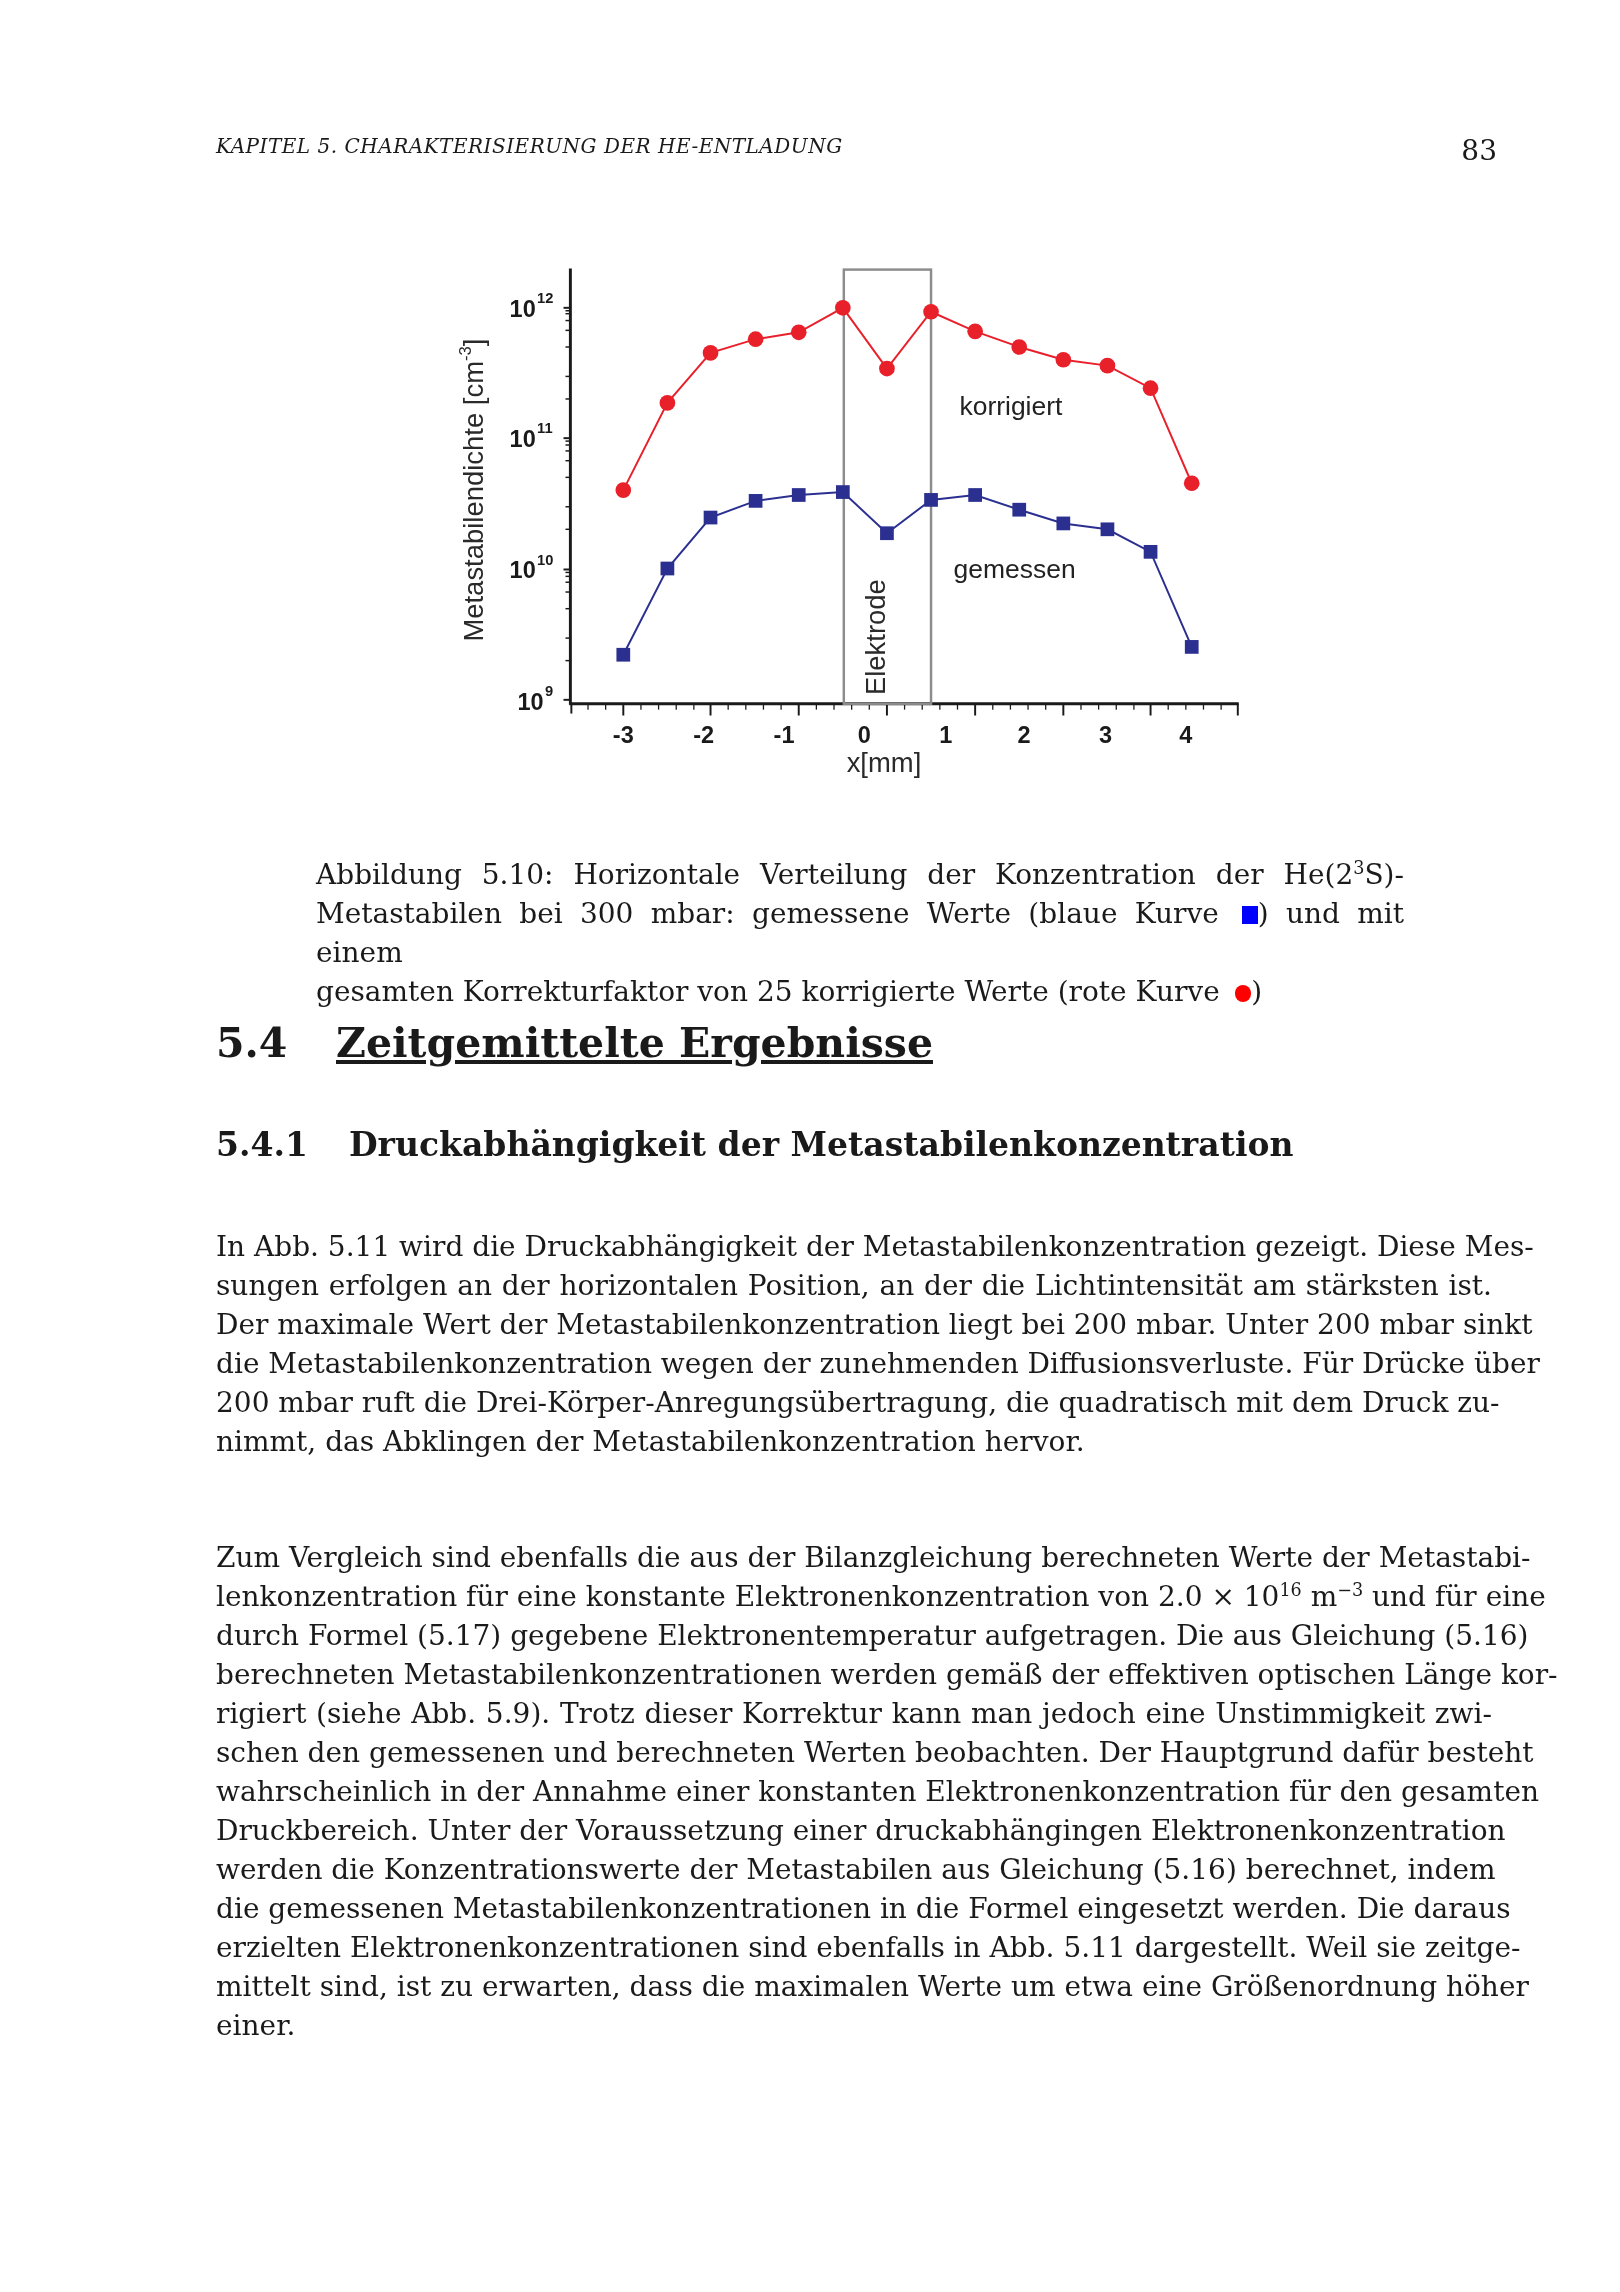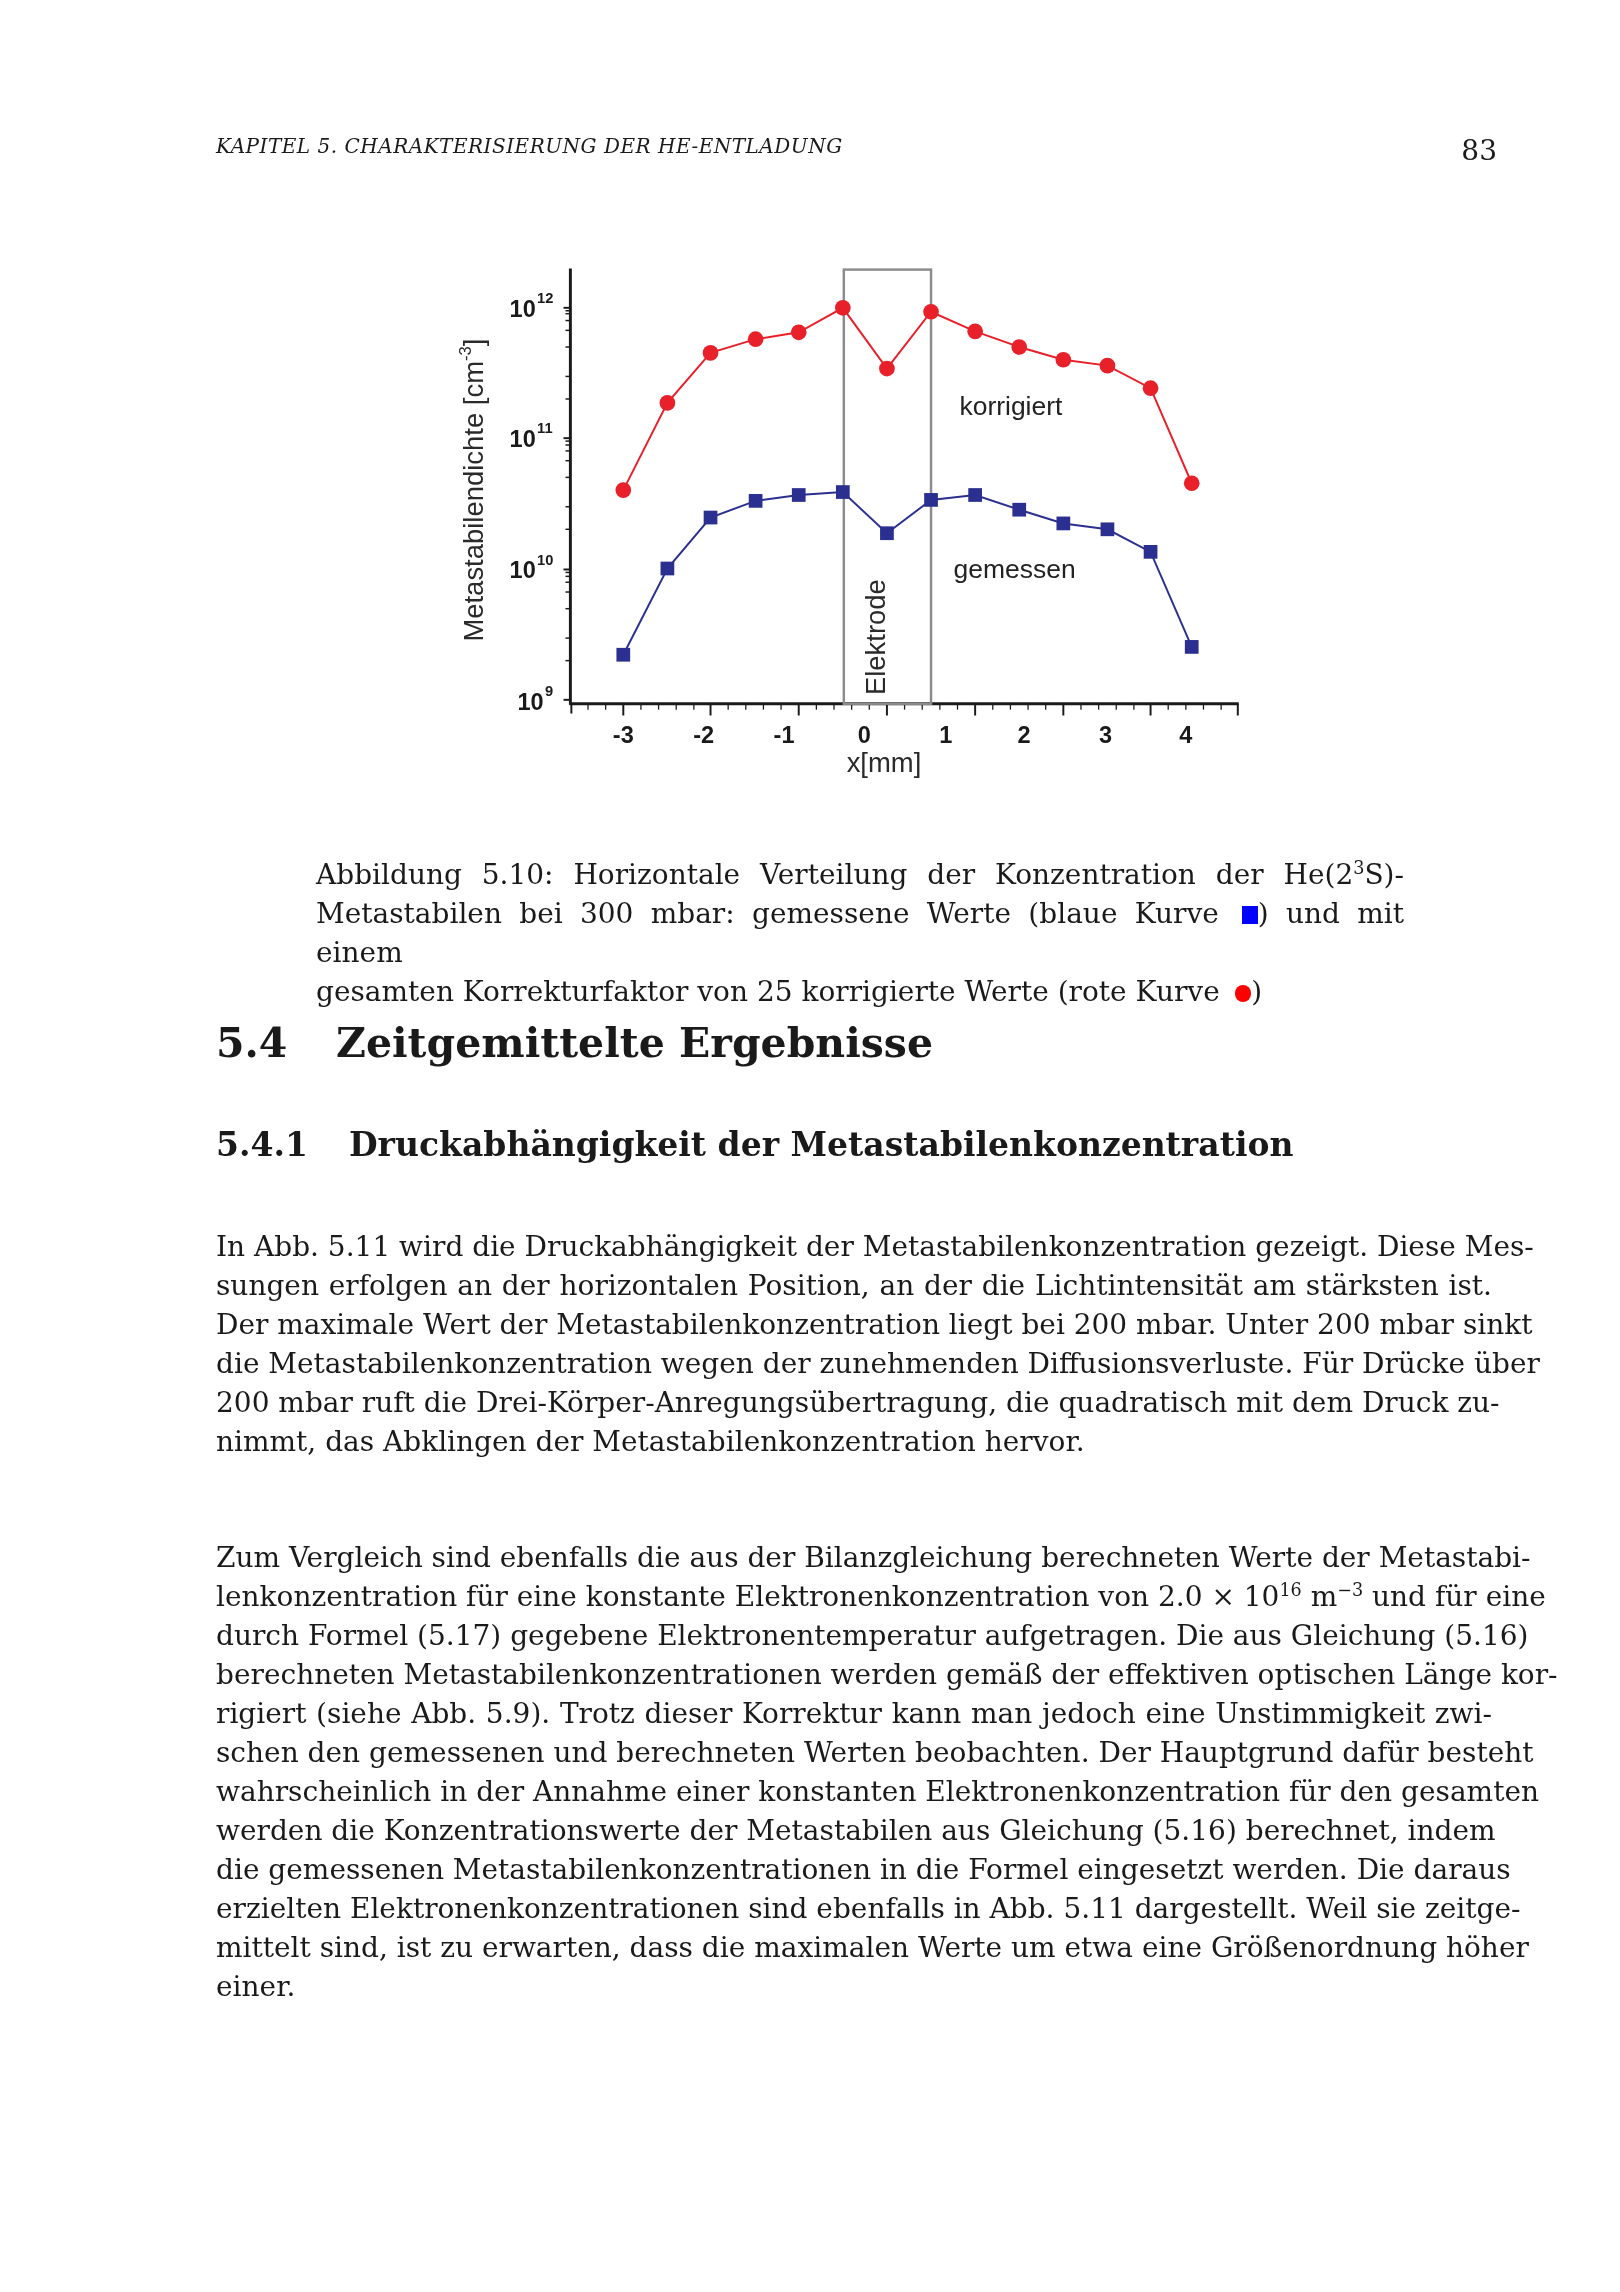--- a/index.html
+++ b/index.html
@@ -15,21 +15,21 @@
     .chart svg text.tick-exp { font-family: "Liberation Sans", "DejaVu Sans", sans-serif; font-weight: bold; font-size: 15px; fill: #1a1a1a; }
     .chart svg text.label { font-family: "Liberation Sans", "DejaVu Sans", sans-serif; font-size: 28px; fill: #2a2a2a; }
     .chart svg text.series-label { font-family: "Liberation Sans", "DejaVu Sans", sans-serif; font-size: 27px; fill: #222; }
 
     .caption { left: 316px; top: 855px; width: 1088px; font-size: 28px; line-height: 39px; text-align: justify; }
     .caption .line { display: block; text-align-last: justify; }
     .caption .line.last { text-align-last: left; }
     .marker-sq { display: inline-block; width: 15.7px; height: 17.6px; background: #0000ff; vertical-align: -1px; margin-left: 5.9px; }
     .marker-dot { display: inline-block; width: 16.7px; height: 16.7px; border-radius: 50%; background: #ff0000; vertical-align: -1px; margin-left: 5.9px; }
 
-    .section-heading { left: 216px; top: 1019px; font-size: 41px; font-weight: bold; }
+    .section-heading { left: 216px; top: 1019px; font-size: 41px; font-weight: bold; text-decoration: underline; }
     .section-heading .num { display: inline-block; width: 120px; }
     .subsection-heading { left: 216px; top: 1125px; font-size: 33px; font-weight: bold; }
     .subsection-heading .num { display: inline-block; width: 133px; }
 
     .para { left: 216px; width: 1276px; font-size: 28px; line-height: 39px; }
     .para .line { display: block; text-align: justify; text-align-last: justify; white-space: nowrap; }
     .para .line.last { text-align-last: left; }
     .p1 { top: 1215px; margin-top: 12px; }
     .p2 { top: 1538px; }
     sup { font-size: 17.6px; line-height: 0; }
@@ -218,19 +218,20 @@
 </div>
 
 <div class="abs para p2">
   <span class="line">Zum Vergleich sind ebenfalls die aus der Bilanzgleichung berechneten Werte der Metastabi-</span>
   <span class="line"><span>lenkonzentration für eine konstante Elektronenkonzentration von 2.0 × 10</span><sup>16</sup><span> m</span><sup>−3</sup><span> und für eine</span></span>
   <span class="line">durch Formel (5.17) gegebene Elektronentemperatur aufgetragen. Die aus Gleichung (5.16)</span>
   <span class="line">berechneten Metastabilenkonzentrationen werden gemäß der effektiven optischen Länge kor-</span>
   <span class="line">rigiert (siehe Abb. 5.9). Trotz dieser Korrektur kann man jedoch eine Unstimmigkeit zwi-</span>
   <span class="line">schen den gemessenen und berechneten Werten beobachten. Der Hauptgrund dafür besteht</span>
   <span class="line">wahrscheinlich in der Annahme einer konstanten Elektronenkonzentration für den gesamten</span>
+  <span class="line">Druckbereich. Unter der Voraussetzung einer druckabhängingen Elektronenkonzentration</span>
   <span class="line">werden die Konzentrationswerte der Metastabilen aus Gleichung (5.16) berechnet, indem</span>
   <span class="line">die gemessenen Metastabilenkonzentrationen in die Formel eingesetzt werden. Die daraus</span>
   <span class="line">erzielten Elektronenkonzentrationen sind ebenfalls in Abb. 5.11 dargestellt. Weil sie zeitge-</span>
   <span class="line">mittelt sind, ist zu erwarten, dass die maximalen Werte um etwa eine Größenordnung höher</span>
   <span class="line last">einer.</span>
 </div>
 
 
 </body></html>

